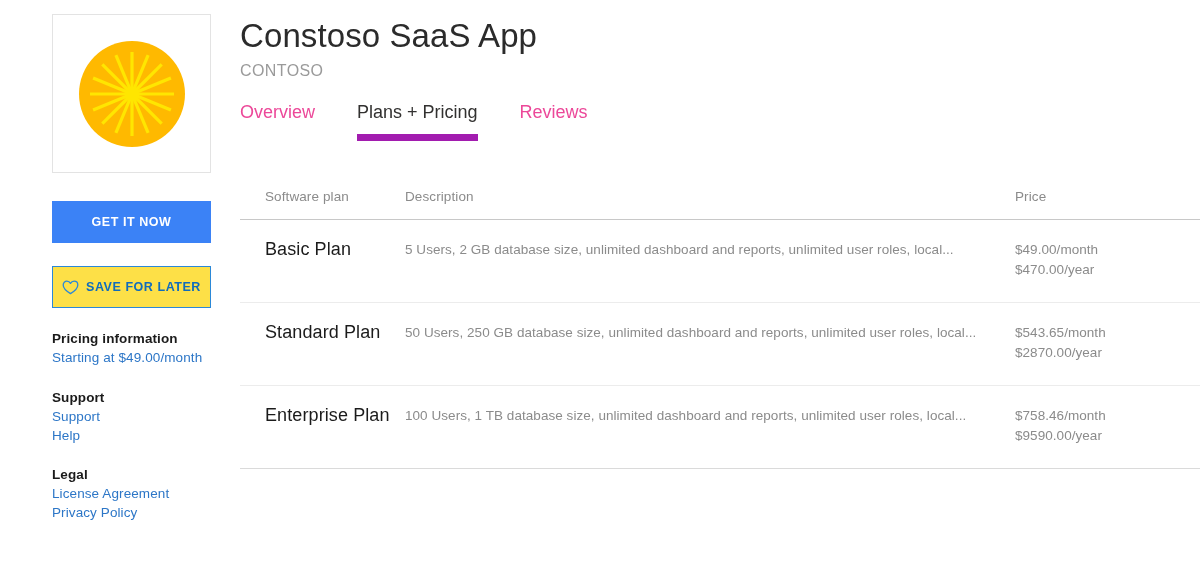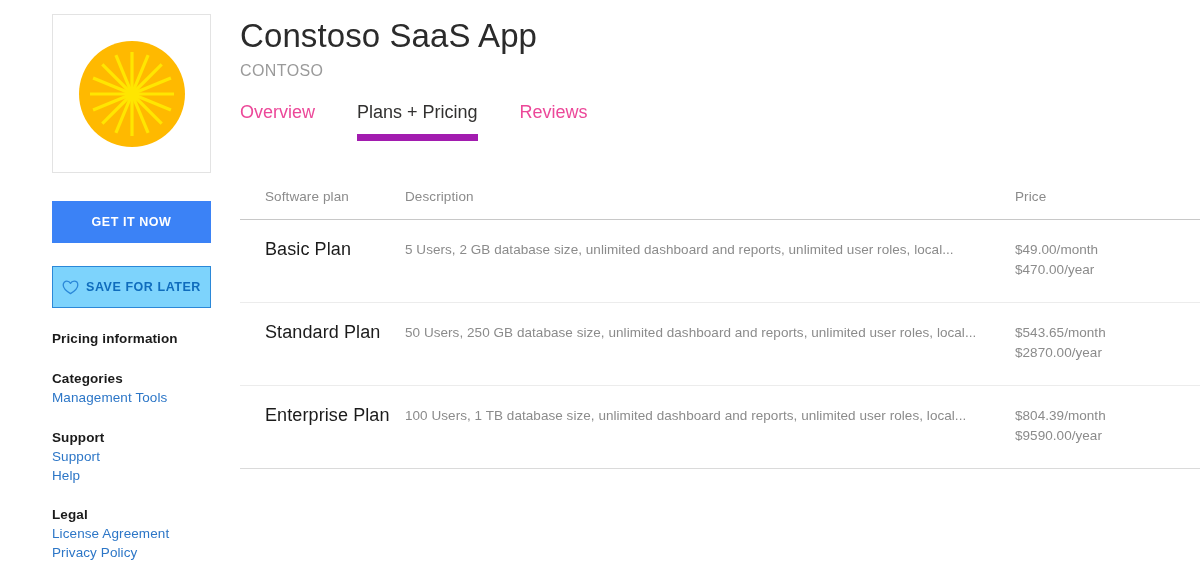--- a/index.html
+++ b/index.html
@@ -55,21 +55,21 @@
     display: flex;
     align-items: center;
     justify-content: center;
     padding: 0;
   }
 
   .btn-secondary {
     margin-top: 23px;
     width: 159px;
     height: 42px;
-    background: #7dd3fc;
+    background: #fde047;
     color: #0f6cbd;
     border: 1px solid #2b88d8;
     font-family: "Liberation Sans", sans-serif;
     font-size: 12.5px;
     font-weight: 700;
     letter-spacing: 0.55px;
     cursor: pointer;
     display: flex;
     align-items: center;
     justify-content: center;
@@ -242,26 +242,23 @@
 
     <button class="btn-secondary">
       <svg class="heart-icon" width="17" height="15" viewBox="0 0 17 15">
         <path d="M8.5 13.6 C8.5 13.6 1.2 9.2 1.2 5 C1.2 2.7 2.9 1.2 4.9 1.2 C6.5 1.2 7.8 2.1 8.5 3.4 C9.2 2.1 10.5 1.2 12.1 1.2 C14.1 1.2 15.8 2.7 15.8 5 C15.8 9.2 8.5 13.6 8.5 13.6 Z" fill="none" stroke="#2b88d8" stroke-width="1.3" stroke-linejoin="round"></path>
       </svg>
       <span>SAVE FOR LATER</span>
     </button>
 
     <div class="meta-section">
       <div class="meta-title">Pricing information</div>
-    </div>
-
-    <div class="meta-section">
-      <div class="meta-title">Categories</div>
-      <a class="meta-link">Management Tools</a>
-    </div>
+      <a class="meta-link">Starting at $49.00/month</a>
+    </div>
+
 
     <div class="meta-section">
       <div class="meta-title">Support</div>
       <a class="meta-link">Support</a>
       <a class="meta-link">Help</a>
     </div>
 
     <div class="meta-section tight">
       <div class="meta-title">Legal</div>
       <a class="meta-link">License Agreement</a>
@@ -315,20 +312,20 @@
         </td>
       </tr>
       <tr>
         <td class="col-plan">
           <div class="plan-name">Enterprise Plan</div>
         </td>
         <td class="col-desc">
           <div class="plan-desc">100 Users, 1 TB database size, unlimited dashboard and reports, unlimited user roles, local...</div>
         </td>
         <td class="col-price">
-          <div class="plan-price">$804.39/month</div>
+          <div class="plan-price">$758.46/month</div>
           <div class="plan-price">$9590.00/year</div>
         </td>
       </tr>
     </tbody>
   </table>
 
 </div>
 
 </body></html>

